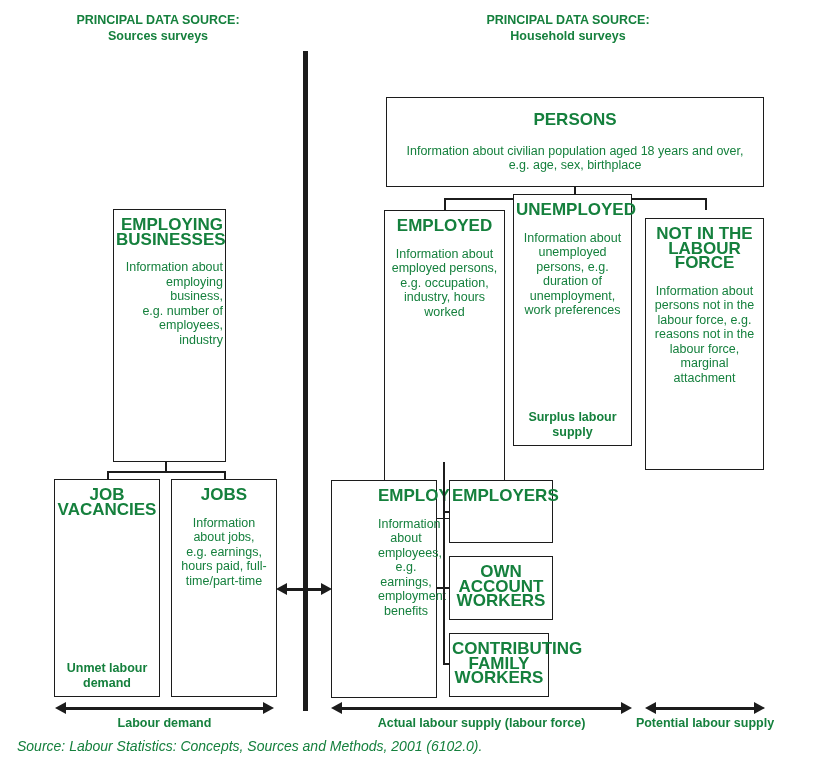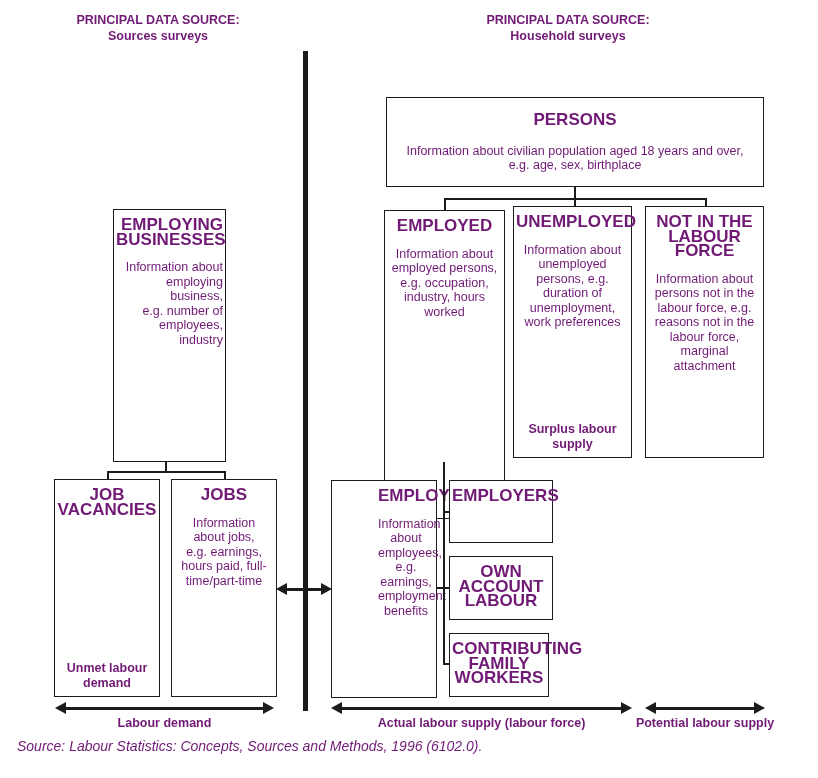--- a/index.html
+++ b/index.html
@@ -1,21 +1,21 @@
 <!DOCTYPE html>
 <html><head>
 <meta charset="utf-8">
 <style>
   html,body{margin:0;padding:0;background:#fff;}
   .canvas{
     position:relative;
     width:818px;height:778px;
     background:#fff;
     font-family:"Liberation Sans", sans-serif;
-    color:#701a75;
+    color:#15803d;
     overflow:hidden;
   }
   .hdr{
     position:absolute;text-align:center;
     font-weight:bold;font-size:12.5px;line-height:16px;
     white-space:pre-line;
   }
   .box{
     position:absolute;box-sizing:border-box;
     border:1.5px solid #1c1c1c;background:#fff;
@@ -92,33 +92,33 @@
 
   <div class="box" style="left:384px;top:210px;width:121px;height:309px;">
     <div class="box-title">EMPLOYED</div>
     <div class="box-body">Information about
 employed persons,
 e.g. occupation,
 industry, hours
 worked</div>
   </div>
 
-  <div class="box" style="left:513px;top:206px;width:119px;height:252px;">
+  <div class="box" style="left:513px;top:194px;width:119px;height:252px;">
     <div class="box-title">UNEMPLOYED</div>
     <div class="box-body">Information about
 unemployed
 persons, e.g.
 duration of
 unemployment,
 work preferences</div>
     <div class="box-footer">Surplus labour
 supply</div>
   </div>
 
-  <div class="box" style="left:645px;top:206px;width:119px;height:252px;">
+  <div class="box" style="left:645px;top:218px;width:119px;height:252px;">
     <div class="box-title">NOT IN THE
 LABOUR FORCE</div>
     <div class="box-body">Information about
 persons not in the
 labour force, e.g.
 reasons not in the
 labour force,
 marginal
 attachment</div>
   </div>
@@ -151,21 +151,21 @@
   <div class="line" style="left:443px;top:511px;width:6px;height:1.5px;"></div>
   <div class="line" style="left:437px;top:587px;width:12px;height:1.5px;"></div>
   <div class="line" style="left:443px;top:663px;width:6px;height:1.5px;"></div>
 
   <div class="box" style="left:449px;top:480px;width:104px;height:63px;">
     <div class="box-title">EMPLOYERS</div>
   </div>
 
   <div class="box" style="left:449px;top:556px;width:104px;height:64px;">
     <div class="box-title">OWN ACCOUNT
-LABOUR</div>
+WORKERS</div>
   </div>
 
   <div class="box" style="left:449px;top:633px;width:100px;height:64px;">
     <div class="box-title">CONTRIBUTING
 FAMILY
 WORKERS</div>
   </div>
 
   <div class="darrow" style="left:276px;top:581px;width:56px;">
     <span class="head-l"></span>
@@ -187,15 +187,15 @@
   </div>
   <div class="arrow-label" style="left:331px;top:716px;width:301px;">Actual labour supply (labour force)</div>
 
   <div class="darrow" style="left:645px;top:700px;width:120px;">
     <span class="head-l"></span>
     <span class="shaft"></span>
     <span class="head-r"></span>
   </div>
   <div class="arrow-label" style="left:625px;top:716px;width:160px;">Potential labour supply</div>
 
-  <div class="source" style="left:17px;top:738px;width:780px;">Source: Labour Statistics: Concepts, Sources and Methods, 1996 (6102.0).</div>
+  <div class="source" style="left:17px;top:738px;width:780px;">Source: Labour Statistics: Concepts, Sources and Methods, 2001 (6102.0).</div>
 
 </div>
 
 </body></html>

